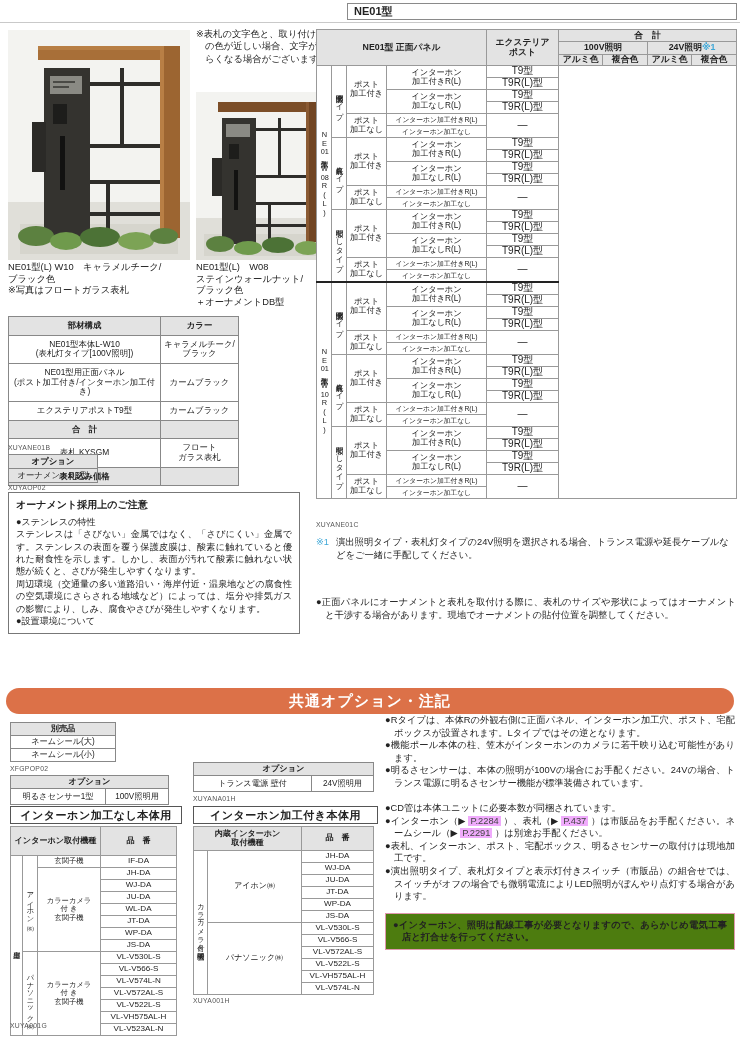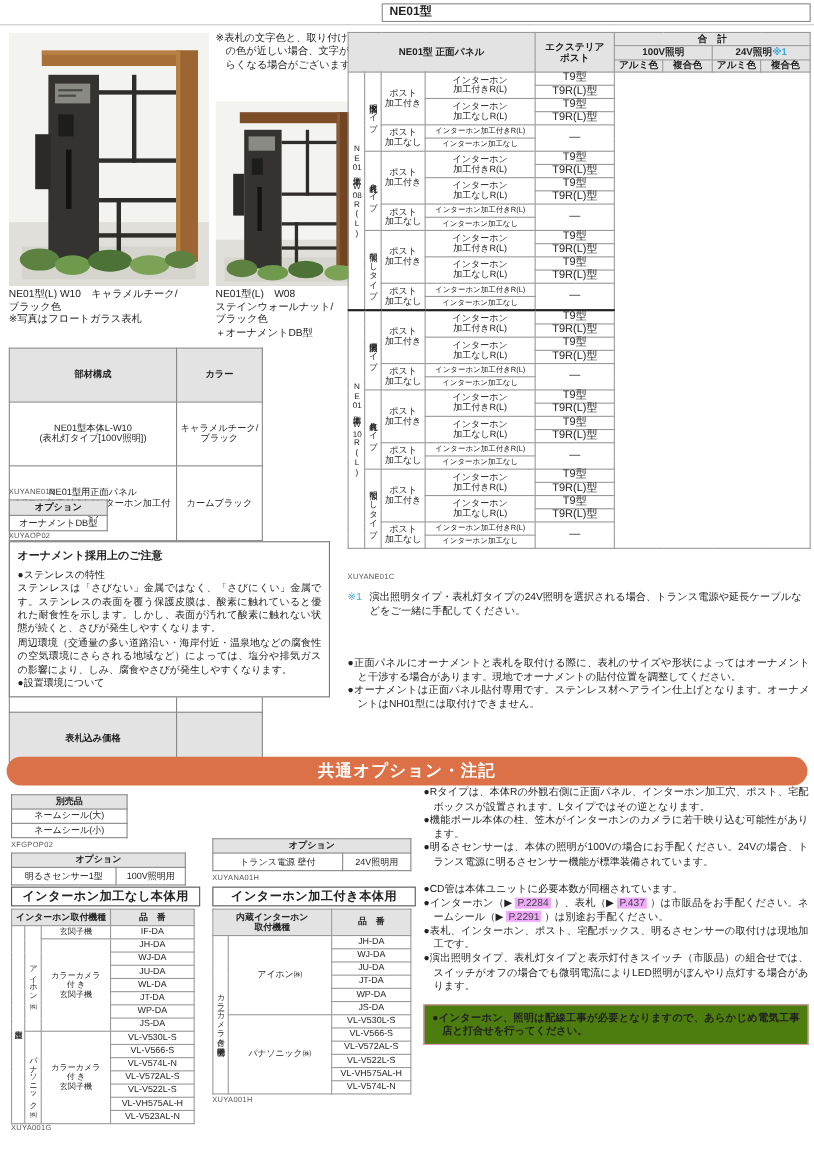--- a/index.html
+++ b/index.html
@@ -16,21 +16,21 @@
   #photo1{left:8px;top:30px;}
   #photo2{left:196px;top:92px;}
   #photo-note{left:196px;top:28px;width:142px;font-size:9.3px;line-height:1.32;
         text-indent:-9px;padding-left:9px;}
   .caption{font-size:9.3px;line-height:1.25;white-space:pre-line;}
   #caption1{left:8px;top:262px;width:186px;}
   #caption2{left:196px;top:262px;width:142px;}
   
   #materials-table{left:8px;top:316px;width:230px;font-size:8.4px;}
   #materials-table th,#materials-table td{border:1px solid #888;text-align:center;
-        line-height:1.15;white-space:pre-line;padding:19px 1px;}
+        line-height:1.15;white-space:pre-line;padding:4px 1px;}
   #materials-table th{background:#e3e3e3;font-weight:bold;}
   #materials-table td.shaded{background:#e3e3e3;font-weight:bold;}
   #code-materials{left:8px;top:444px;}
   #option1-table{left:8px;top:454px;width:90px;font-size:8.4px;}
   #option1-table th,#option1-table td{border:1px solid #888;text-align:center;height:13px;}
   #option1-table th{background:#e3e3e3;font-weight:bold;}
   #code-option1{left:8px;top:484px;}
   
   #caution-box{left:8px;top:492px;width:276px;border:1px solid #777;padding:5px 7px 6px;background:#fff;}
   #caution-box .cb-title{font-size:10px;font-weight:bold;margin-bottom:4px;}
@@ -440,21 +440,20 @@
   </table>
   <div class="abs code" id="code-main">XUYANE01C</div>
 
   <div class="abs" id="note1">
     <span class="mark blue">※1</span>
     <span>演出照明タイプ・表札灯タイプの24V照明を選択される場合、トランス電源や延長ケーブルなどをご一緒に手配してください。</span>
   </div>
 
   <div class="abs" id="right-notes">
       <div class="note">●正面パネルにオーナメントと表札を取付ける際に、表札のサイズや形状によってはオーナメントと干渉する場合があります。現地でオーナメントの貼付位置を調整してください。</div>
-      <div class="note">●オーナメントは正面パネル貼付専用です。ステンレス材ヘアライン仕上げとなります。オーナメントはNH01型には取付けできません。</div>
     </div>
 
   <div class="abs" id="banner">共通オプション・注記</div>
 
   <table class="abs btable" id="besturi-table">
     <thead>
         <tr>
           <th>別売品</th>
         </tr>
       </thead>
@@ -509,21 +508,21 @@
 
   <div class="abs ttl-box" id="title-nashi">インターホン加工なし本体用</div>
   <table class="abs ptable" id="nashi-table">
     <colgroup>
         <col style="width:12px">
         <col style="width:15px">
         <col style="width:63px">
         <col style="width:76px">
       </colgroup>
     <thead>
-        <tr style="height:15px">
+        <tr style="height:29px">
       <th colspan="3">インターホン取付機種</th>
       <th>品　番</th>
     </tr>
       </thead>
     <tbody>
         <tr>
           <th class="vcell" rowspan="15">露出型</th>
           <th class="vcell" rowspan="8">アイホン㈱</th>
           <td class="typec" rowspan="1">玄関子機</td>
           <td class="partc">IF-DA</td>

